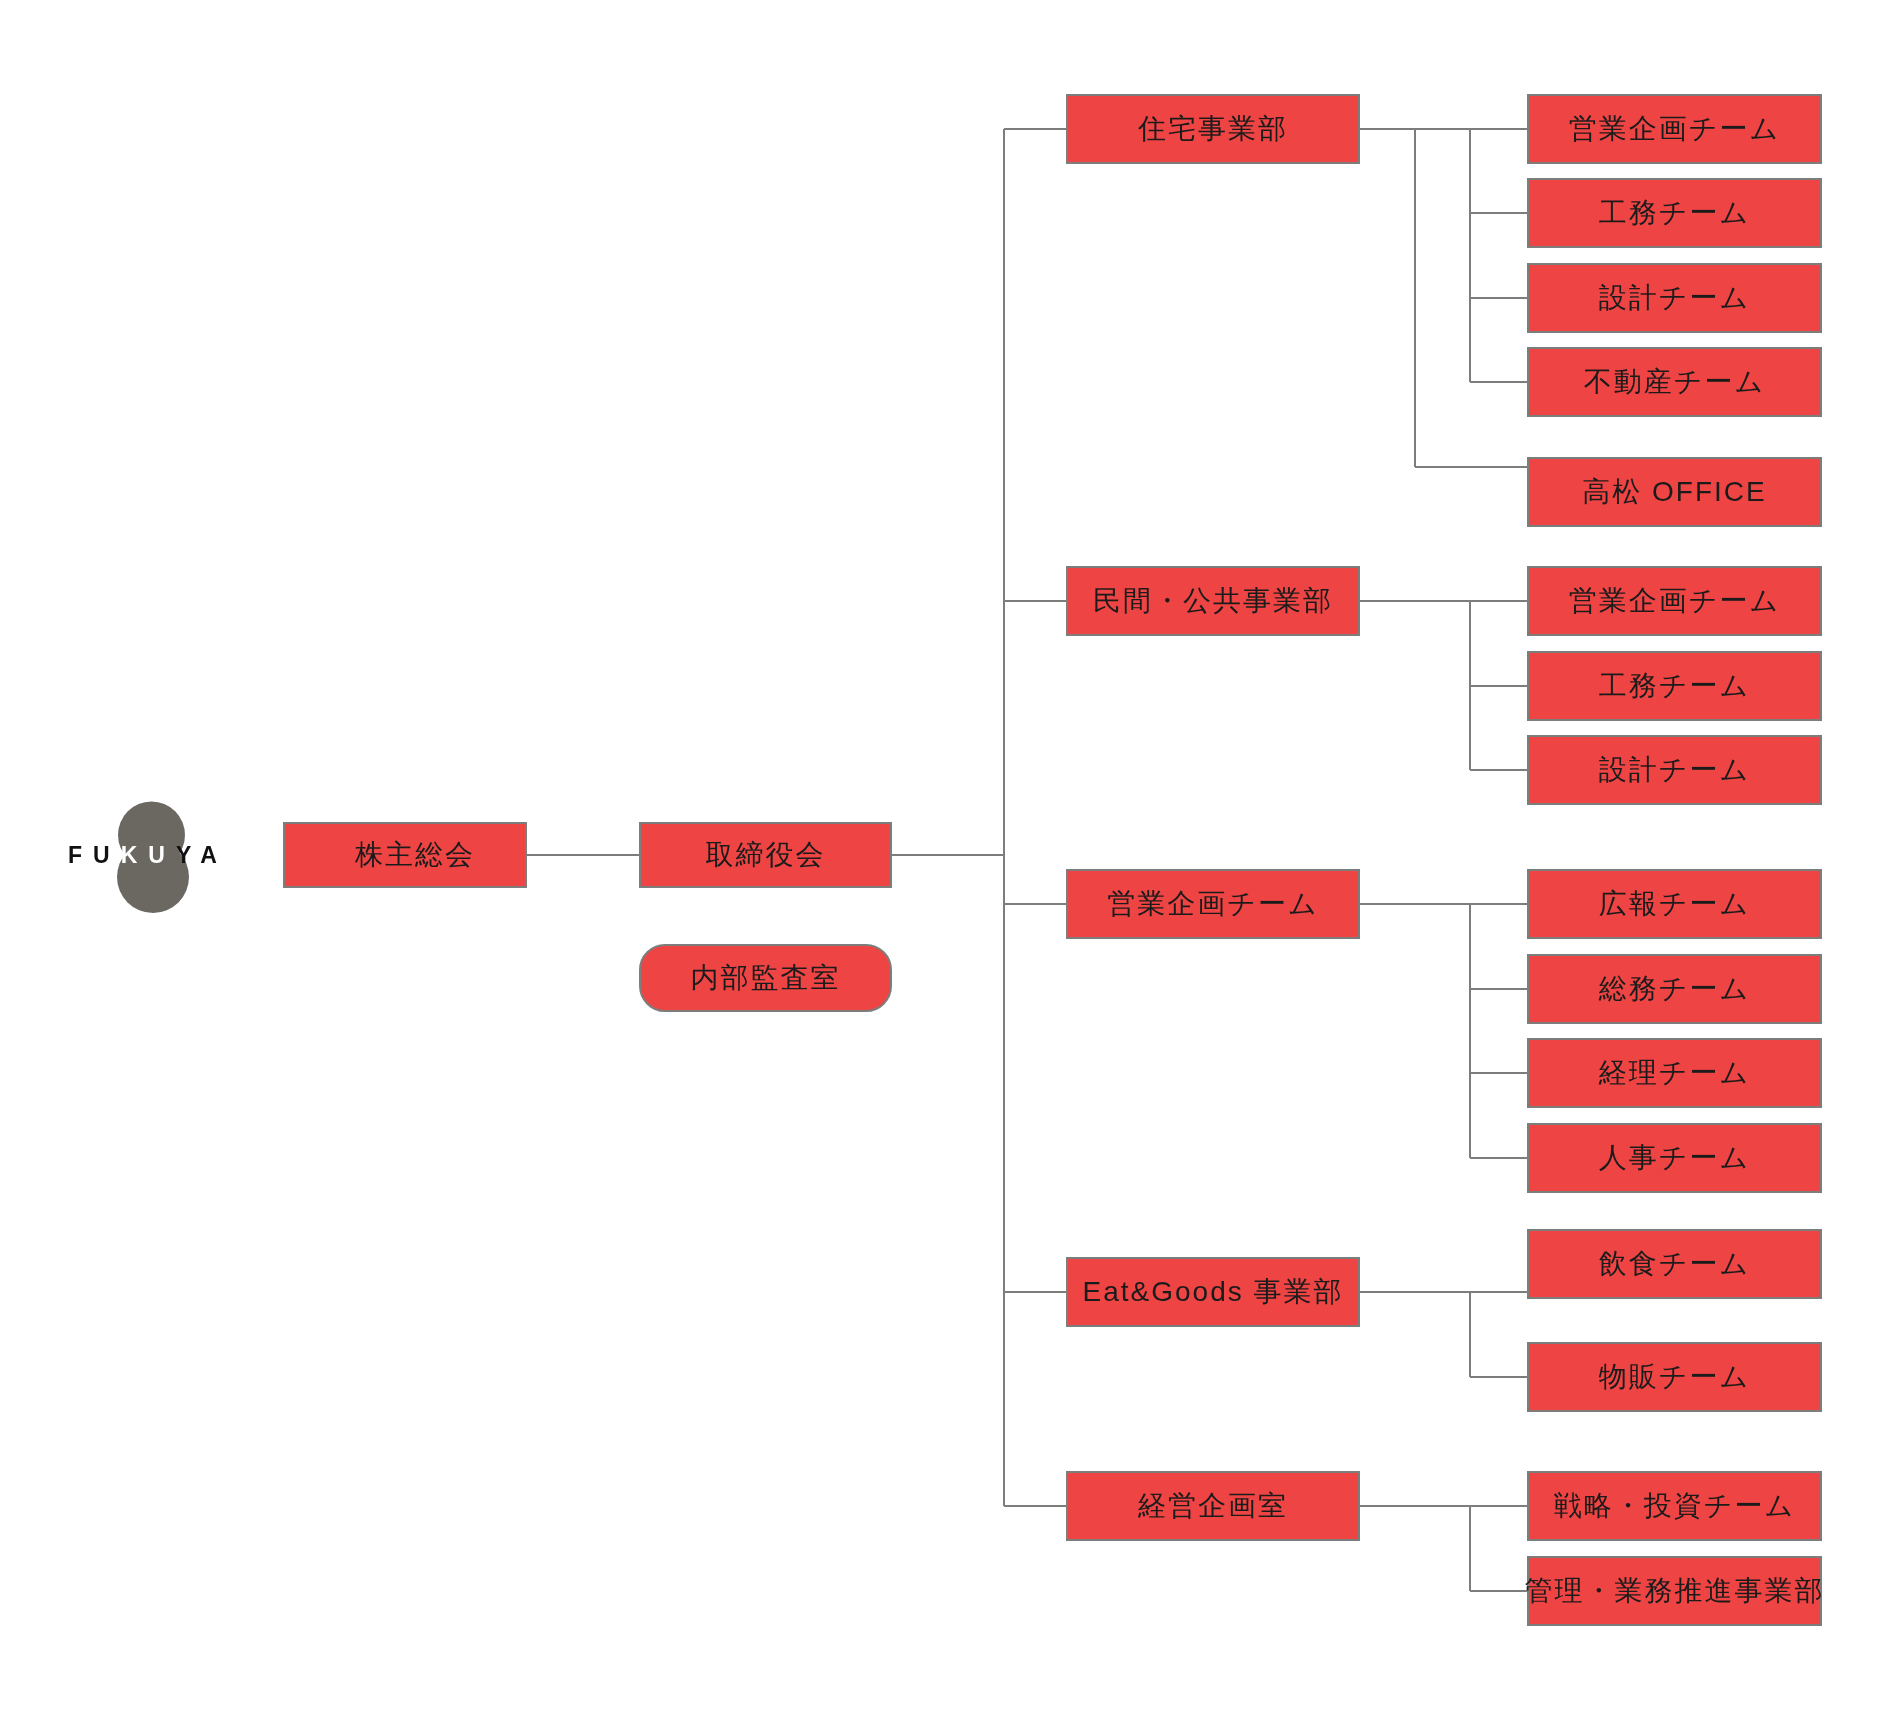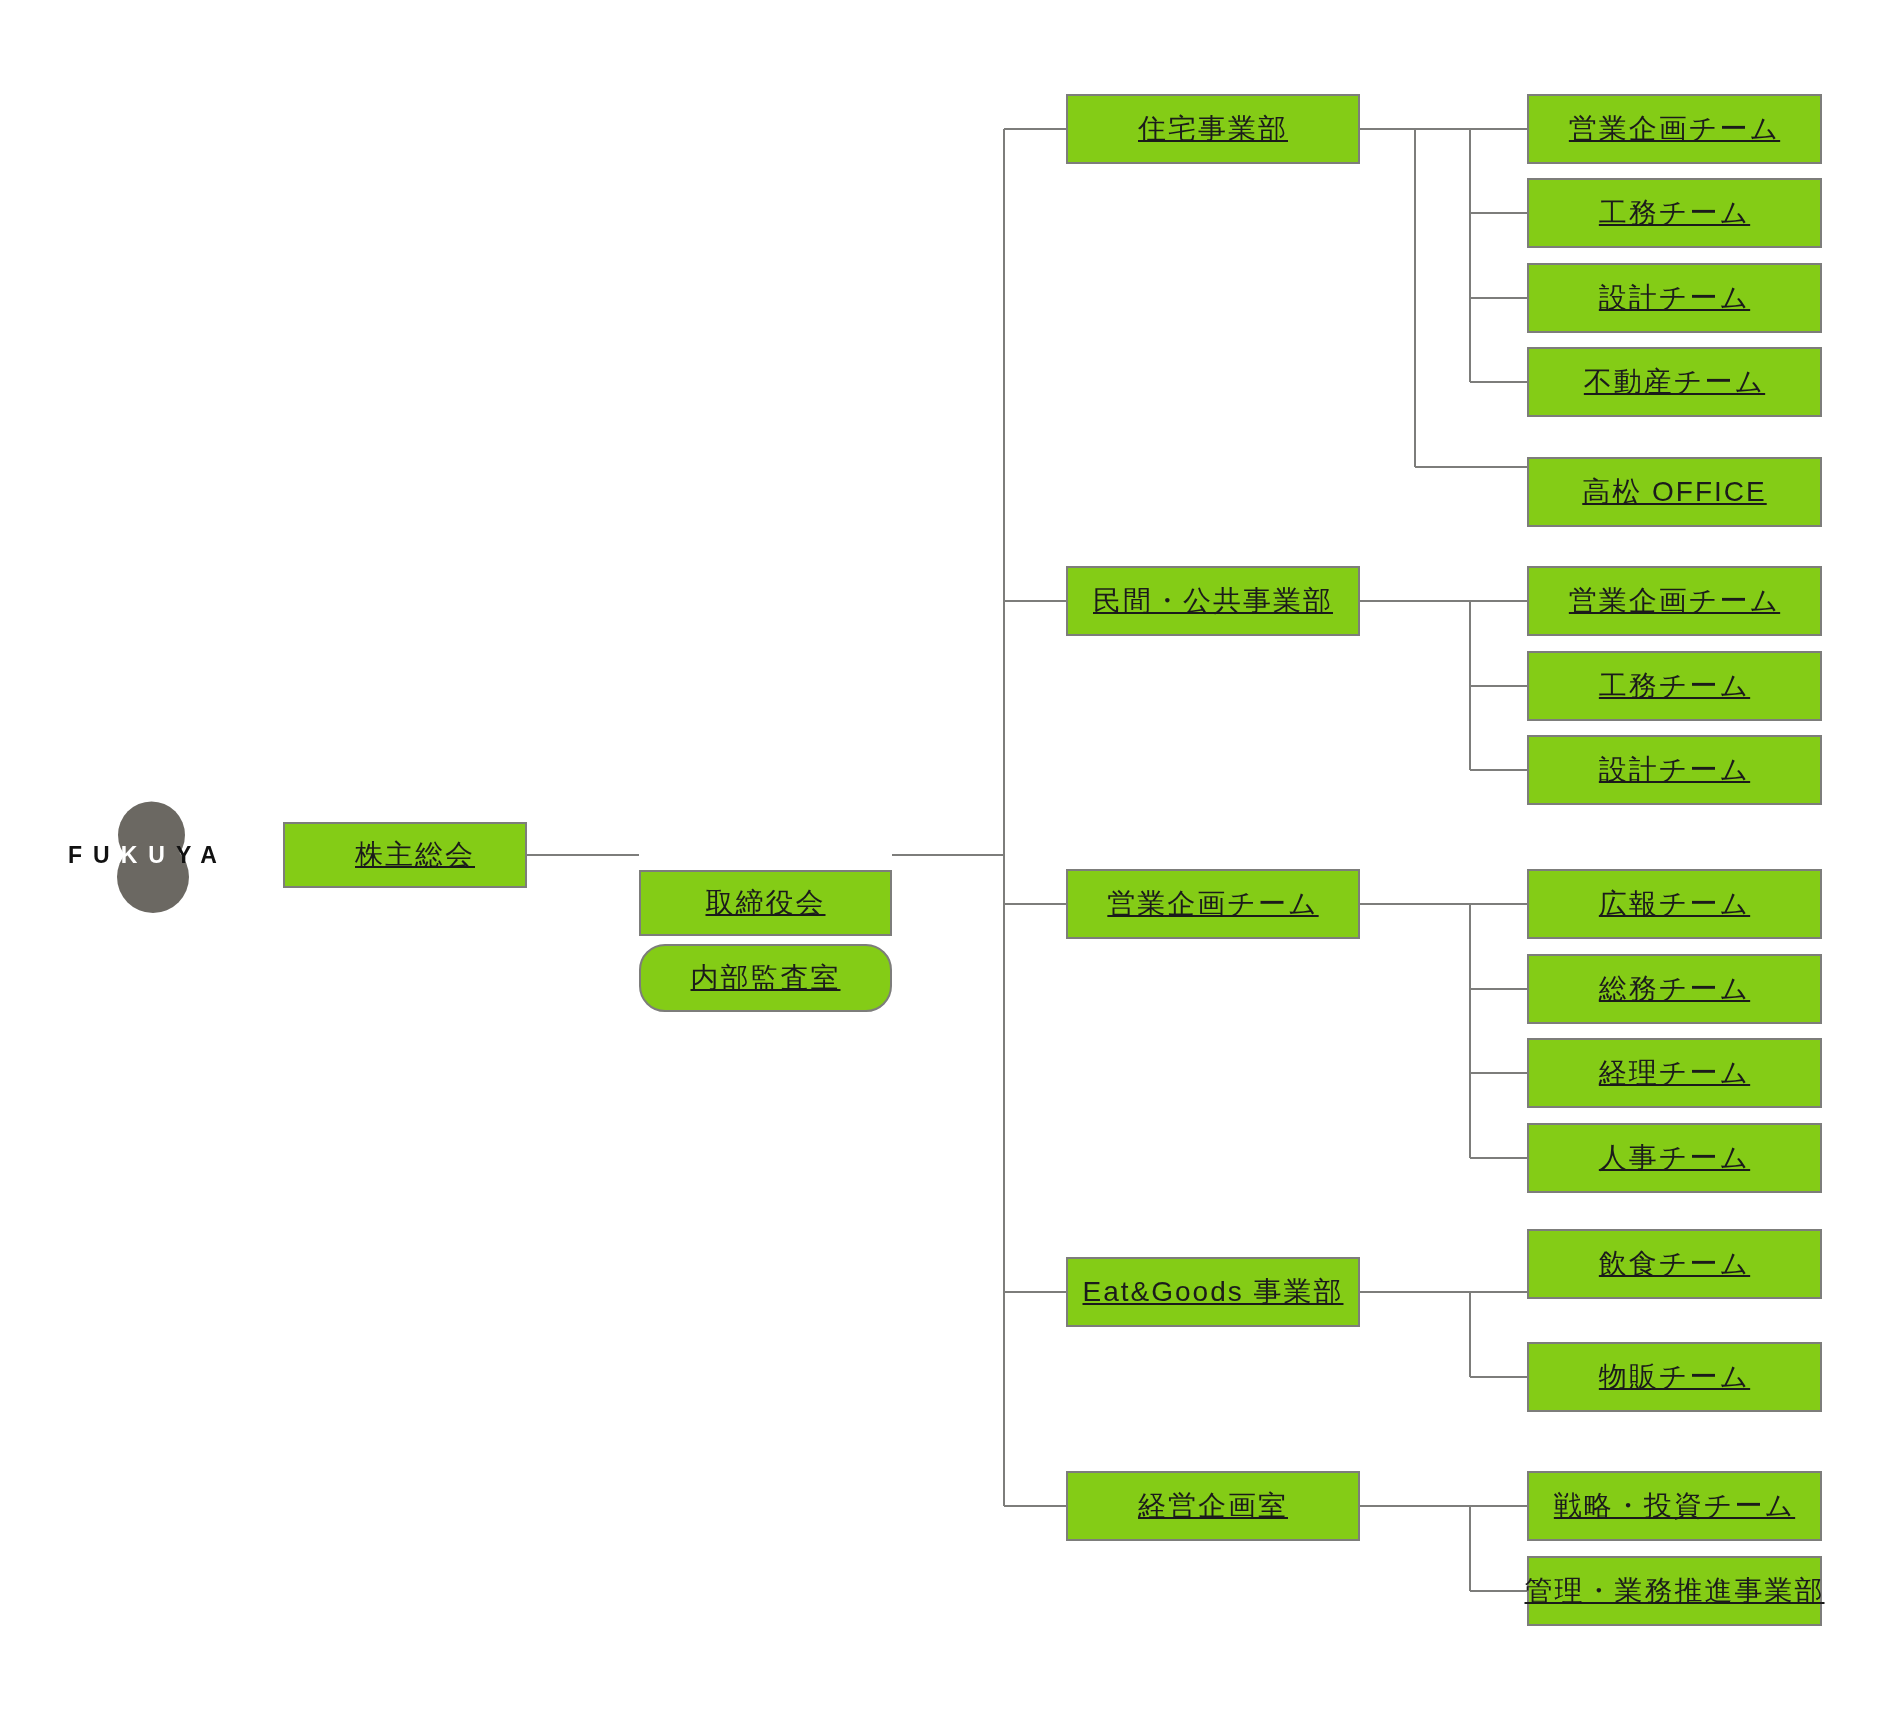--- a/index.html
+++ b/index.html
@@ -15,34 +15,33 @@
     background:#ffffff;
     font-family:"Liberation Sans","DejaVu Sans",sans-serif;
     overflow:hidden;
   }
   .wires{position:absolute;left:0;top:0;width:1882px;height:1728px;}
   .wires line{stroke:var(--line);stroke-width:2;}
   .node{
     position:absolute;
     box-sizing:border-box;
     border:2px solid var(--line);
-    background:#84cc16;
+    background:#ef4444;
     display:flex;
     align-items:center;
     justify-content:center;
     font-size:28px;
     letter-spacing:2px;
     color:var(--text);
     white-space:nowrap;
-    text-decoration:underline;
   }
   .division{left:1066px;width:294px;height:70px;}
   .team{left:1527px;width:295px;height:70px;}
   .gov-left{left:283px;width:244px;height:66px;top:822px;padding-left:20px;}
-  .gov-board{left:639px;width:253px;height:66px;top:822px;margin-top:48px;}
+  .gov-board{left:639px;width:253px;height:66px;top:822px;}
   .gov-audit{left:639px;width:253px;height:68px;top:944px;border-radius:26px;}
   .logo{position:absolute;left:0;top:0;}
   .logo-blob{position:absolute;left:100px;top:790px;}
   .logo-text{
     position:absolute;
     left:62px;
     top:842px;
     width:186px;
     font-size:23px;
     font-weight:bold;

